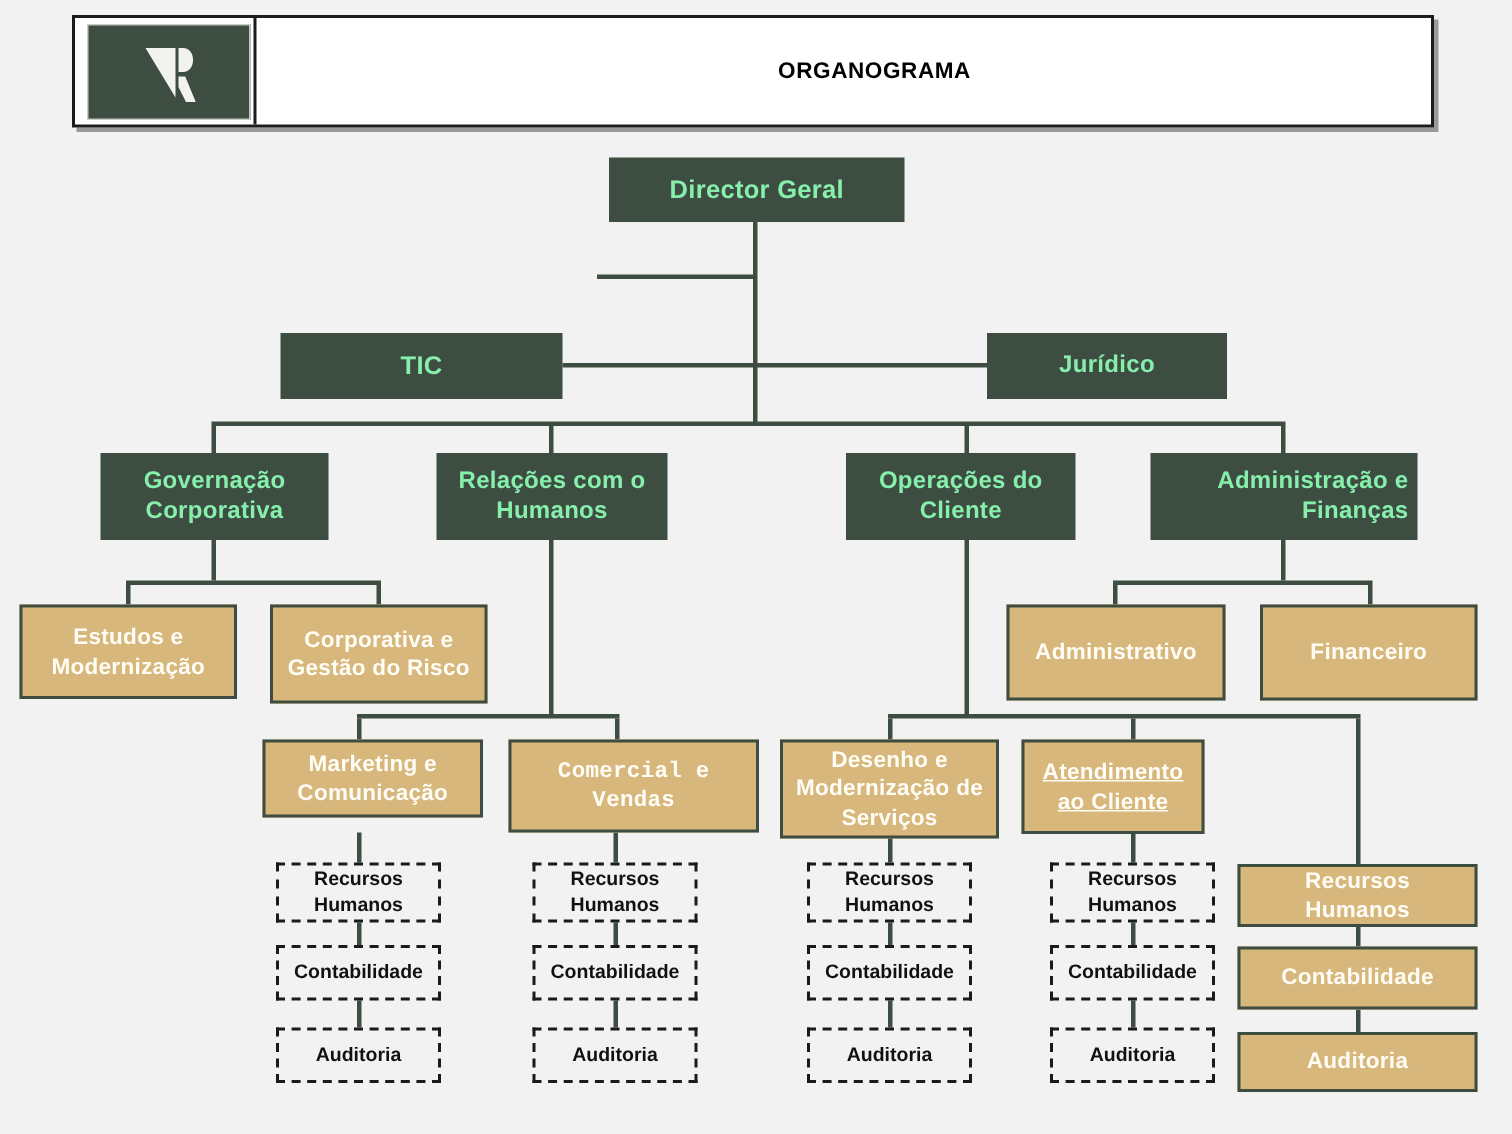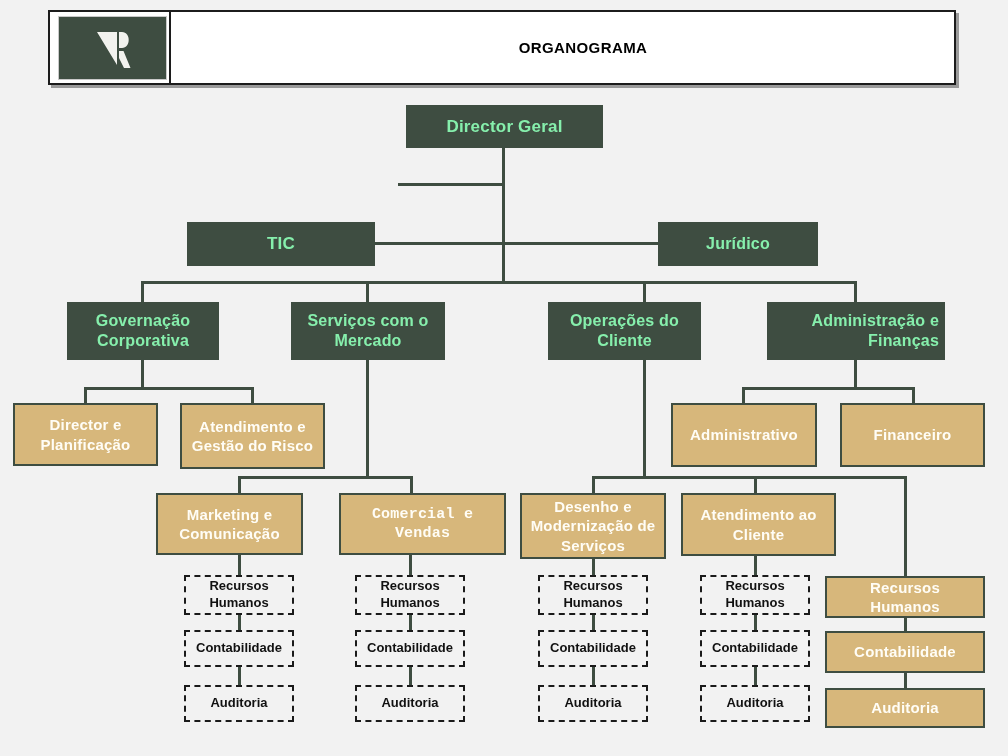--- a/index.html
+++ b/index.html
@@ -124,32 +124,32 @@
   <div class="line" style="left:592px;top:667px;width:3px;height:18px;"></div>
   <div class="line" style="left:754px;top:556px;width:3px;height:19px;"></div>
   <div class="line" style="left:754px;top:615px;width:3px;height:15px;"></div>
   <div class="line" style="left:754px;top:667px;width:3px;height:18px;"></div>
 
   <div class="node gbox big" style="left:406px;top:105px;width:197px;height:43px;">Director Geral</div>
   <div class="node gbox big" style="left:187px;top:222px;width:188px;height:44px;">TIC</div>
   <div class="node gbox" style="left:658px;top:222px;width:160px;height:44px;">Jurídico</div>
 
   <div class="node gbox" style="left:67px;top:302px;width:152px;height:58px;text-align:center;">Governação Corporativa</div>
-  <div class="node gbox" style="left:291px;top:302px;width:154px;height:58px;">Serviços com o Mercado</div>
-  <div class="node gbox" style="left:548px;top:302px;width:153px;height:58px;">Operações do Cliente</div>
+  <div class="node gbox" style="left:291px;top:302px;width:154px;height:58px;">Relações com o Humanos</div>
+  <div class="node gbox" style="left:564px;top:302px;width:153px;height:58px;">Operações do Cliente</div>
   <div class="node gbox" style="left:767px;top:302px;width:178px;height:58px;text-align:right;">Administração e Finanças</div>
 
-  <div class="node tbox" style="left:13px;top:403px;width:145px;height:63px;">Director e Planificação</div>
-  <div class="node tbox" style="left:180px;top:403px;width:145px;height:66px;">Atendimento e Gestão do Risco</div>
+  <div class="node tbox" style="left:13px;top:403px;width:145px;height:63px;">Estudos e Modernização</div>
+  <div class="node tbox" style="left:180px;top:403px;width:145px;height:66px;">Corporativa e Gestão do Risco</div>
   <div class="node tbox" style="left:671px;top:403px;width:146px;height:64px;">Administrativo</div>
   <div class="node tbox" style="left:840px;top:403px;width:145px;height:64px;">Financeiro</div>
-  <div class="node tbox" style="left:156px;top:493px;width:147px;height:62px;">Marketing e Comunicação</div>
+  <div class="node tbox" style="left:175px;top:493px;width:147px;height:52px;">Marketing e Comunicação</div>
   <div class="node tbox" style="left:339px;top:493px;width:167px;height:62px;font-family:Liberation Mono, monospace;">Comercial e Vendas</div>
   <div class="node tbox" style="left:520px;top:493px;width:146px;height:66px;">Desenho e Modernização de Serviços</div>
-  <div class="node tbox" style="left:681px;top:493px;width:155px;height:63px;">Atendimento ao Cliente</div>
+  <div class="node tbox" style="left:681px;top:493px;width:122px;height:63px;text-decoration:underline;">Atendimento ao Cliente</div>
 
   <div class="node tbox widepad" style="left:825px;top:576px;width:160px;height:42px;">Recursos Humanos</div>
   <div class="node tbox widepad" style="left:825px;top:631px;width:160px;height:42px;">Contabilidade</div>
   <div class="node tbox widepad" style="left:825px;top:688px;width:160px;height:40px;">Auditoria</div>
 
   <div class="node dbox" style="left:184px;top:575px;width:110px;height:40px;">Recursos Humanos</div>
   <div class="node dbox" style="left:184px;top:630px;width:110px;height:37px;">Contabilidade</div>
   <div class="node dbox" style="left:184px;top:685px;width:110px;height:37px;">Auditoria</div>
 
   <div class="node dbox" style="left:355px;top:575px;width:110px;height:40px;">Recursos Humanos</div>

